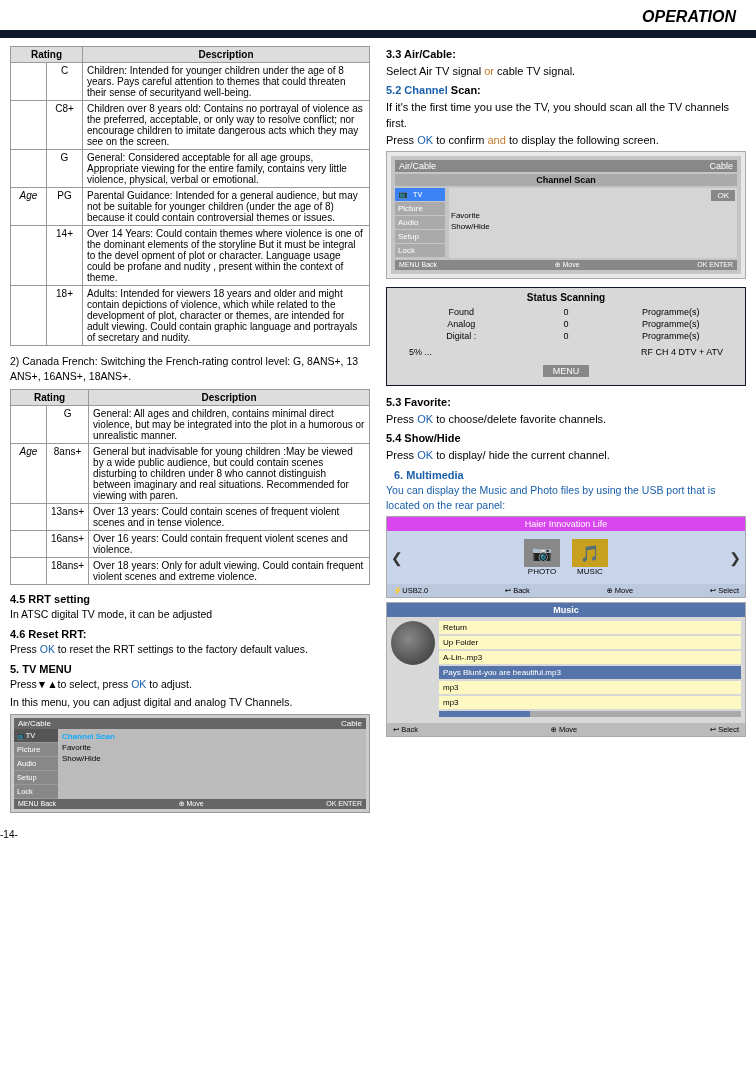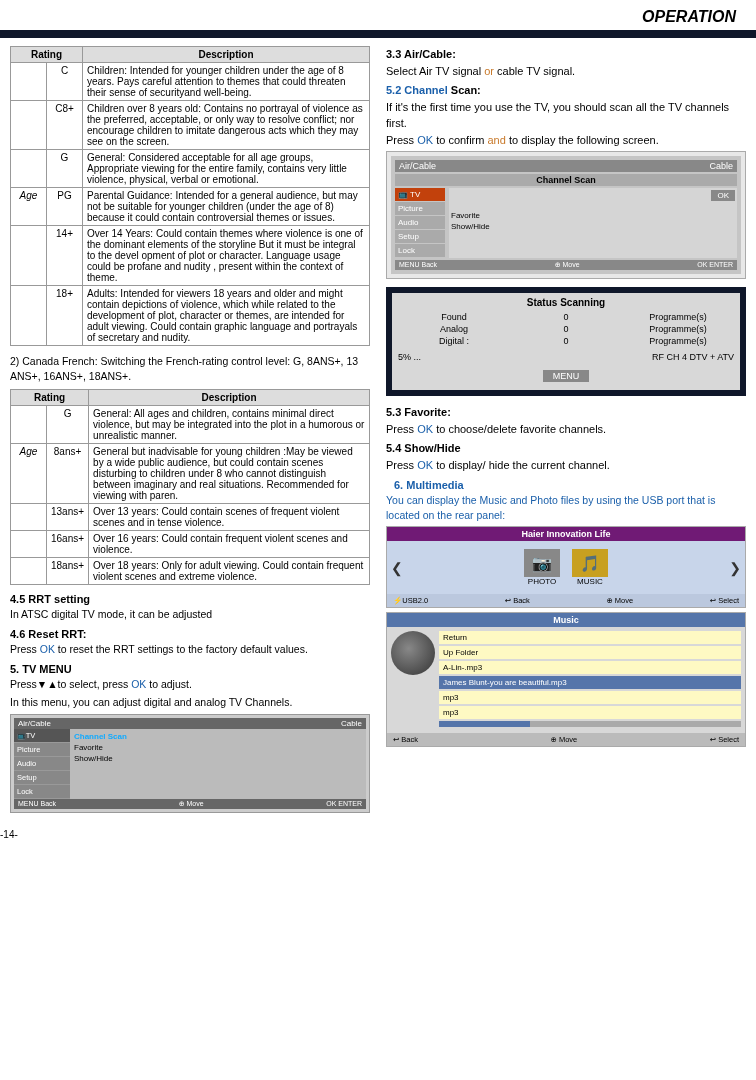--- a/index.html
+++ b/index.html
@@ -120,21 +120,22 @@
       background: #aaa;
       color: #fff;
       padding: 2px 3px;
       margin-bottom: 1px;
       font-size: 8px;
       display: flex;
       align-items: center;
       gap: 2px;
     }
     .screen-sidebar-item.active {
-      background: #c2410c;
+      background: #3b82f6;
+      font-family: Liberation Mono, monospace;
     }
     .screen-main {
       flex: 1;
       background: #d5d5d5;
       padding: 2px;
       font-size: 8px;
     }
     .screen-ok-btn {
       background: #888;
       color: #fff;
@@ -155,24 +156,24 @@
       color: #fff;
       font-size: 7px;
       padding: 1px 4px;
       margin-top: 2px;
       display: flex;
       justify-content: space-between;
     }
 
     
     .status-box {
-      border: 6px solid #0f172a;
+      border: 1px solid #0f172a;
       background: #d8d8d8;
       margin-bottom: 8px;
-      padding: 4px 6px;
+      padding: 4px 22px;
       font-size: 9px;
     }
     .status-title {
       text-align: center;
       font-weight: bold;
       margin-bottom: 4px;
       font-size: 10px;
     }
     .status-row {
       display: flex;
@@ -203,26 +204,26 @@
     }
 
     
     .haier-box {
       border: 1px solid #aaa;
       background: #d0d8e8;
       margin-bottom: 4px;
       font-size: 8px;
     }
     .haier-title-bar {
-      background: #701a75;
+      background: #d946ef;
       color: #fff;
       text-align: center;
       padding: 2px;
       font-size: 9px;
-      font-weight: bold;
+      font-weight: normal;
     }
     .haier-content {
       display: flex;
       align-items: center;
       justify-content: space-between;
       padding: 8px 4px;
       background: #c8d5ea;
     }
     .haier-arrow {
       font-size: 14px;
@@ -342,21 +343,21 @@
       color: #fff;
       font-size: 8px;
       padding: 1px 4px;
       display: flex;
       justify-content: space-between;
     }
     .left-screen-body {
       display: flex;
     }
     .left-screen-sidebar {
-      width: 56px;
+      width: 44px;
       background: #999;
     }
     .left-screen-sitem {
       background: #888;
       color: #fff;
       padding: 2px 3px;
       margin-bottom: 1px;
       font-size: 7.5px;
       display: flex;
       align-items: center;
@@ -646,21 +647,21 @@
     </div>
 
     <div class="music-box">
       <div class="music-title-bar">Music</div>
       <div class="music-content">
         <div class="music-disc"></div>
         <div class="music-menu">
           <div class="music-menu-item">Return</div>
           <div class="music-menu-item">Up Folder</div>
           <div class="music-menu-item">A-Lin-.mp3</div>
-          <div class="music-menu-item highlighted">James Blunt-you are beautiful.mp3</div>
+          <div class="music-menu-item highlighted">Pays Blunt-you are beautiful.mp3</div>
           <div class="music-menu-item">mp3</div>
           <div class="music-menu-item">mp3</div>
           <div class="music-progress">
             <div class="music-progress-fill"></div>
           </div>
         </div>
       </div>
       <div class="music-bottom">
         <span>↩ Back</span>
         <span>⊕ Move</span>

